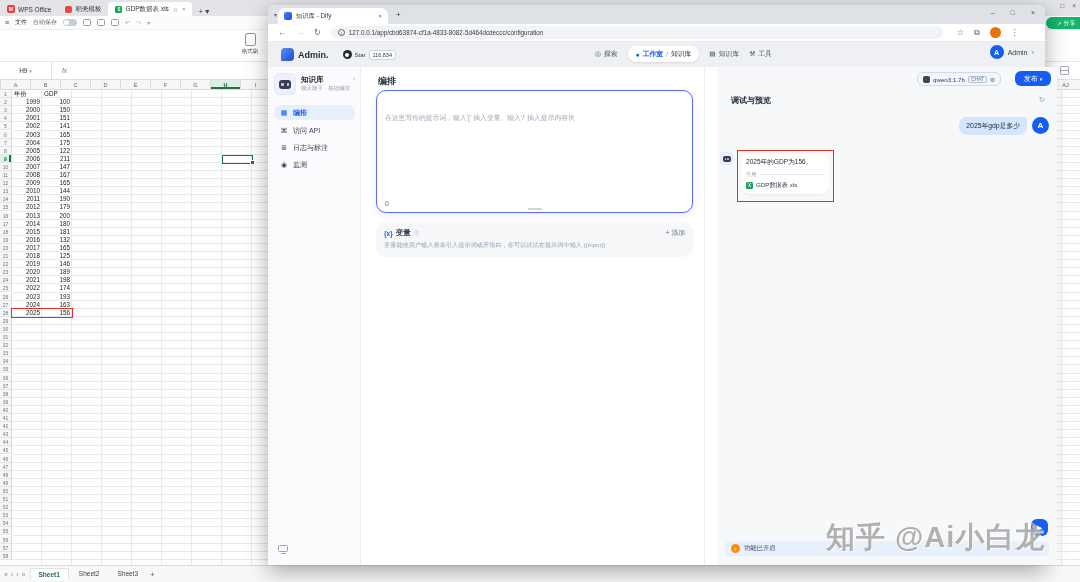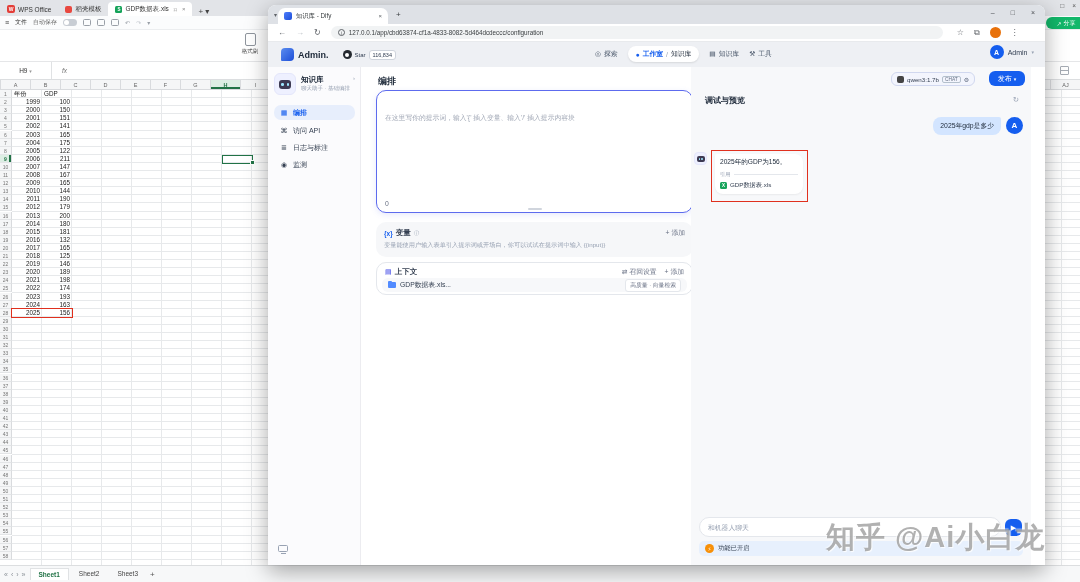--- a/index.html
+++ b/index.html
@@ -105,21 +105,21 @@
   .drag-handle { position:absolute; left:50%; bottom:2px; width:14px; height:2px; border-radius:1px; background:#d0d5dd; transform:translateX(-50%); }
   .var-panel { top:155px; height:35px; background:#f6f7f9; }
   .var-desc { position:absolute; left:8px; top:19px; right:8px; font-size:6.2px; color:#98a2b3; white-space:nowrap; overflow:hidden; }
   .var-ic { color:#155eef; font-size:6.5px; font-weight:bold; }
   .ctx-panel { top:195px; height:33px; background:#fff; border:1px solid #e4e7ec; }
   .ctx-ic { color:#444ce7; font-size:7px; }
   .file-row { position:absolute; left:5px; right:5px; top:15px; height:14px; background:#f7f8fa; border-radius:6px; display:flex; align-items:center; gap:4px; padding:0 6px; font-size:6.8px; color:#354052; }
   .folder-ic { width:8px; height:6px; background:#528bff; border-radius:1px; position:relative; }
   .folder-ic::before { content:""; position:absolute; left:0; top:-1.5px; width:4px; height:2px; background:#528bff; border-radius:1px 1px 0 0; }
   .file-tag { margin-left:auto; font-size:5.8px; color:#676f83; background:#fff; border:1px solid #e4e7ec; border-radius:3px; padding:1px 4px; }
-  .app-right { position:absolute; left:423px; top:62px; width:340px; height:498px; background:#f7f8fa;text-decoration:underline; }
+  .app-right { position:absolute; left:449px; top:62px; width:340px; height:498px; background:#f7f8fa;text-decoration:underline; }
   .model-pill { position:absolute; left:200px; top:5px; height:14px; border:1px solid #d1d8ef; background:#f3f5fd; border-radius:6px; display:flex; align-items:center; gap:3px; padding:0 5px; font-size:6.2px; color:#354052; }
   .model-ic { width:7px; height:7px; border-radius:2px; background:#444; }
   .chat-badge { border:1px solid #b4c0cc; border-radius:2px; font-size:4.8px; padding:0 2px; color:#667085; }
   .tune-ic { color:#667085; font-size:6px; }
   .publish-btn { position:absolute; left:298px; top:4px; width:36px; height:15px; background:#155eef; color:#fff; border-radius:6px; font-size:7px; display:flex; align-items:center; justify-content:center; gap:2px; }
   .debug-title { position:absolute; left:14px; top:28px; font-size:8px; font-weight:bold; color:#1d2939; }
   .refresh-ic { position:absolute; right:12px; top:28px; font-size:7.5px; color:#98a2b3; }
   .user-row { position:absolute; right:8px; top:50px; display:flex; align-items:flex-start; gap:5px; }
   .user-bubble { background:#d3e5ff; border-radius:8px 2px 8px 8px; padding:4px 7px; font-size:6.8px; color:#1d2939; }
   .bot-row { position:absolute; left:3px; top:83px; }
@@ -487,35 +487,20 @@
           <span class="var-ic">{x}</span>
           <span>变量</span>
           <span class="info-dot">ⓘ</span>
           <div class="head-right">
             <span>+ <span>添加</span></span>
           </div>
         </div>
         <div class="var-desc">变量能使用户输入表单引入提示词或开场白，你可以试试在提示词中输入 {{input}}</div>
       </div>
 
-      <div class="panel ctx-panel">
-        <div class="panel-head" style="padding-top:4px;">
-          <span class="ctx-ic">▤</span>
-          <span>上下文</span>
-          <div class="head-right">
-            <span>⇄ <span>召回设置</span></span>
-            <span>+ <span>添加</span></span>
-          </div>
-        </div>
-        <div class="file-row">
-          <span class="folder-ic"></span>
-          <span>GDP数据表.xls...</span>
-          <span class="file-tag">高质量 · 向量检索</span>
-        </div>
-      </div>
     </div>
 
     <div class="app-right">
       <div class="model-pill">
         <span class="model-ic"></span>
         <span>qwen3:1.7b</span>
         <span class="chat-badge">CHAT</span>
         <span class="tune-ic">⚙</span>
       </div>
       <div class="publish-btn">
@@ -541,21 +526,20 @@
           <div class="cite-label">
               <span>引用</span>
             </div>
           <div class="cite-file">
             <span class="xlsx-ic">X</span>
             <span>GDP数据表.xls</span>
           </div>
         </div>
       </div>
 
-      <input class="chat-input" placeholder="和机器人聊天" style="">
       <div class="send-btn">▶</div>
       <div class="features-bar">
         <span class="bolt">⚡</span>
         <span>功能已开启</span>
       </div>
     </div>
   </div>
 
   <div id="watermark">知乎 @Ai小白龙</div>
 </div>

